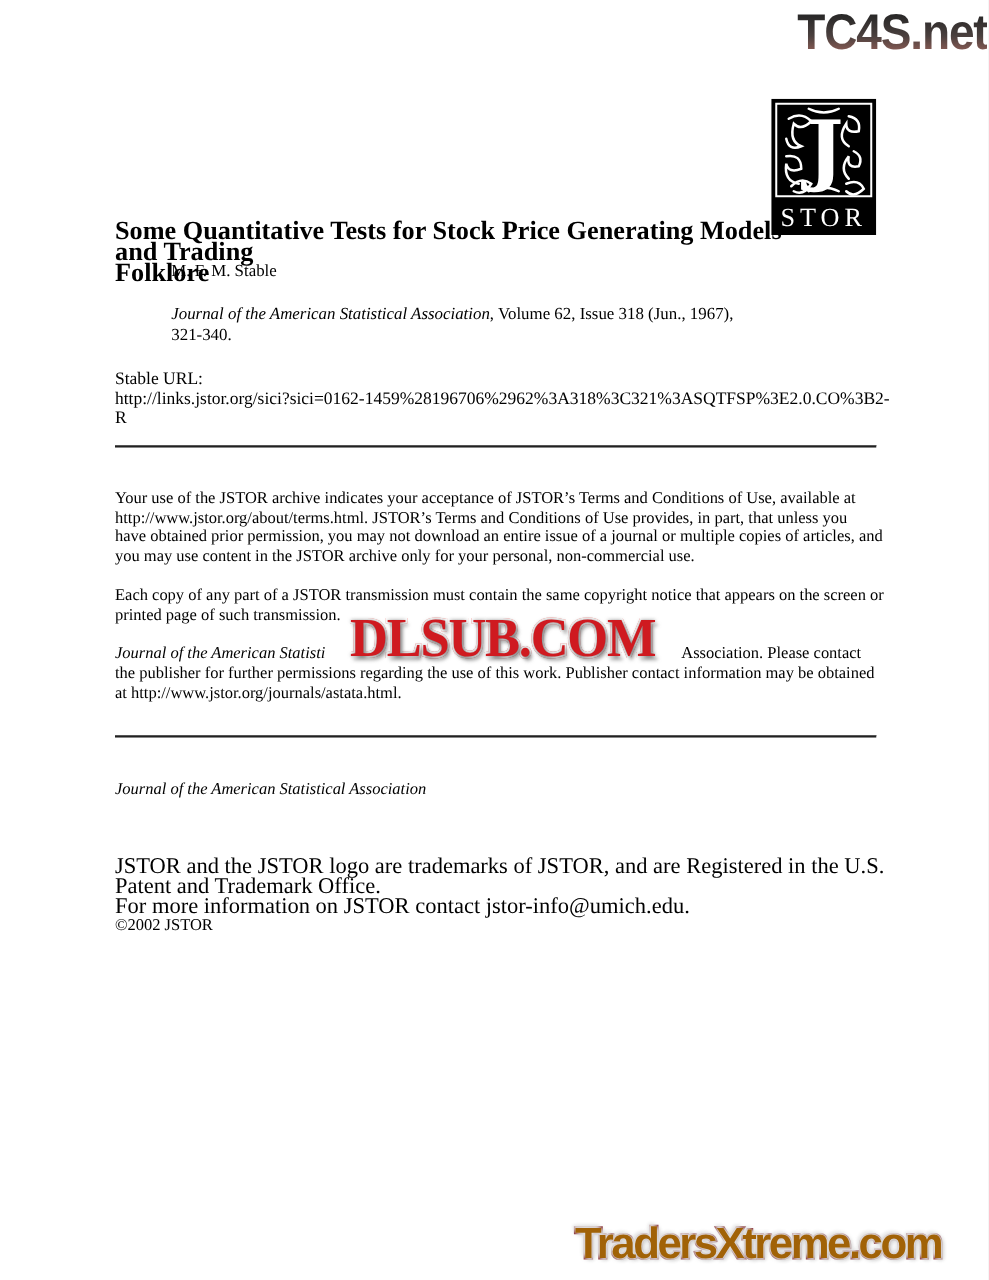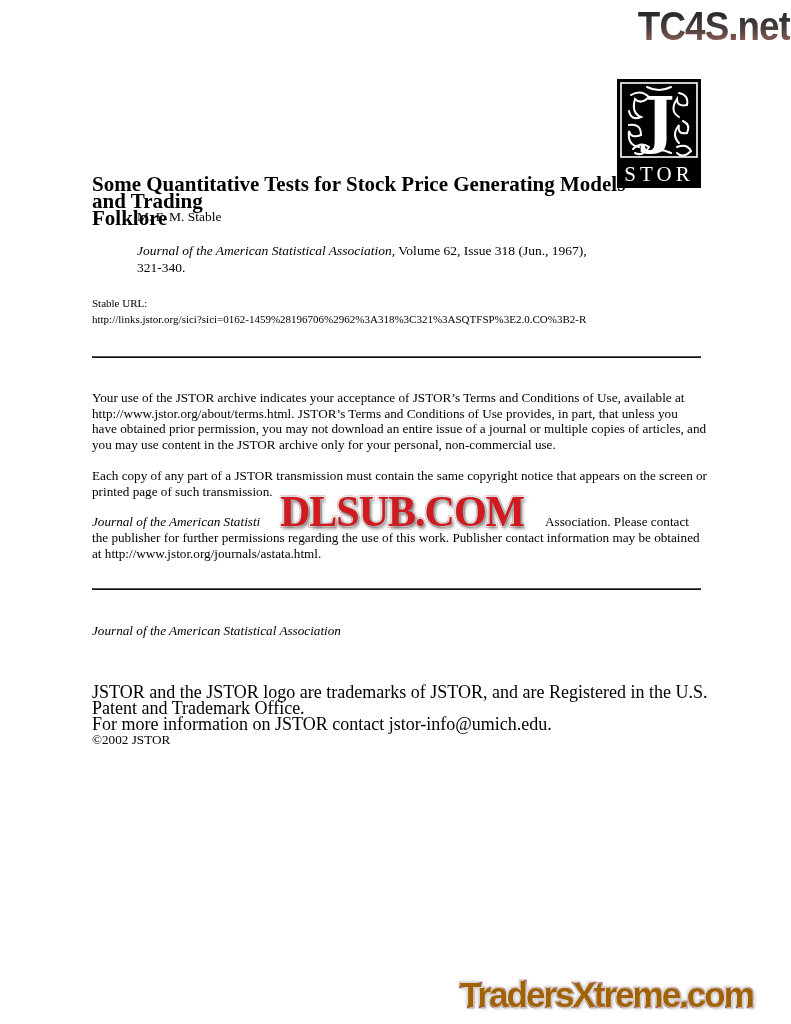--- a/index.html
+++ b/index.html
@@ -33,21 +33,21 @@
   
   .title {
     left:92px; top:152px; width:540px;
     font-size:21px; font-weight:bold; line-height:17px;
     white-space:pre-line;
     margin-top:24px;
   }
   .author { left:137px; top:209px; font-size:13.5px; }
   .journal-ref { left:137px; top:242px; width:560px; font-size:13.5px; line-height:17px; }
   .journal-ref .jname { font-style:italic; }
-  .stable { left:92px; top:296px; width:620px; font-size:11px; line-height:15.5px; white-space:pre-line; }
+  .stable { left:92px; top:296px; width:620px; font-size:14px; line-height:15.5px; white-space:pre-line; }
 
   .rule { left:92px; width:609px; height:2px; background:#111; border-top:1px solid #555; }
   .rule1 { top:356px; }
   .rule2 { top:588px; }
 
   .body-par { left:92px; width:618px; font-size:13.2px; line-height:15.6px; white-space:pre-line; }
   .par1 { top:390px; }
   .par2 { top:468px; }
   .par3-italic { left:92px; top:514px; font-size:13.2px; font-style:italic; }
   .par3-end { left:545px; top:514px; font-size:13.2px; }

